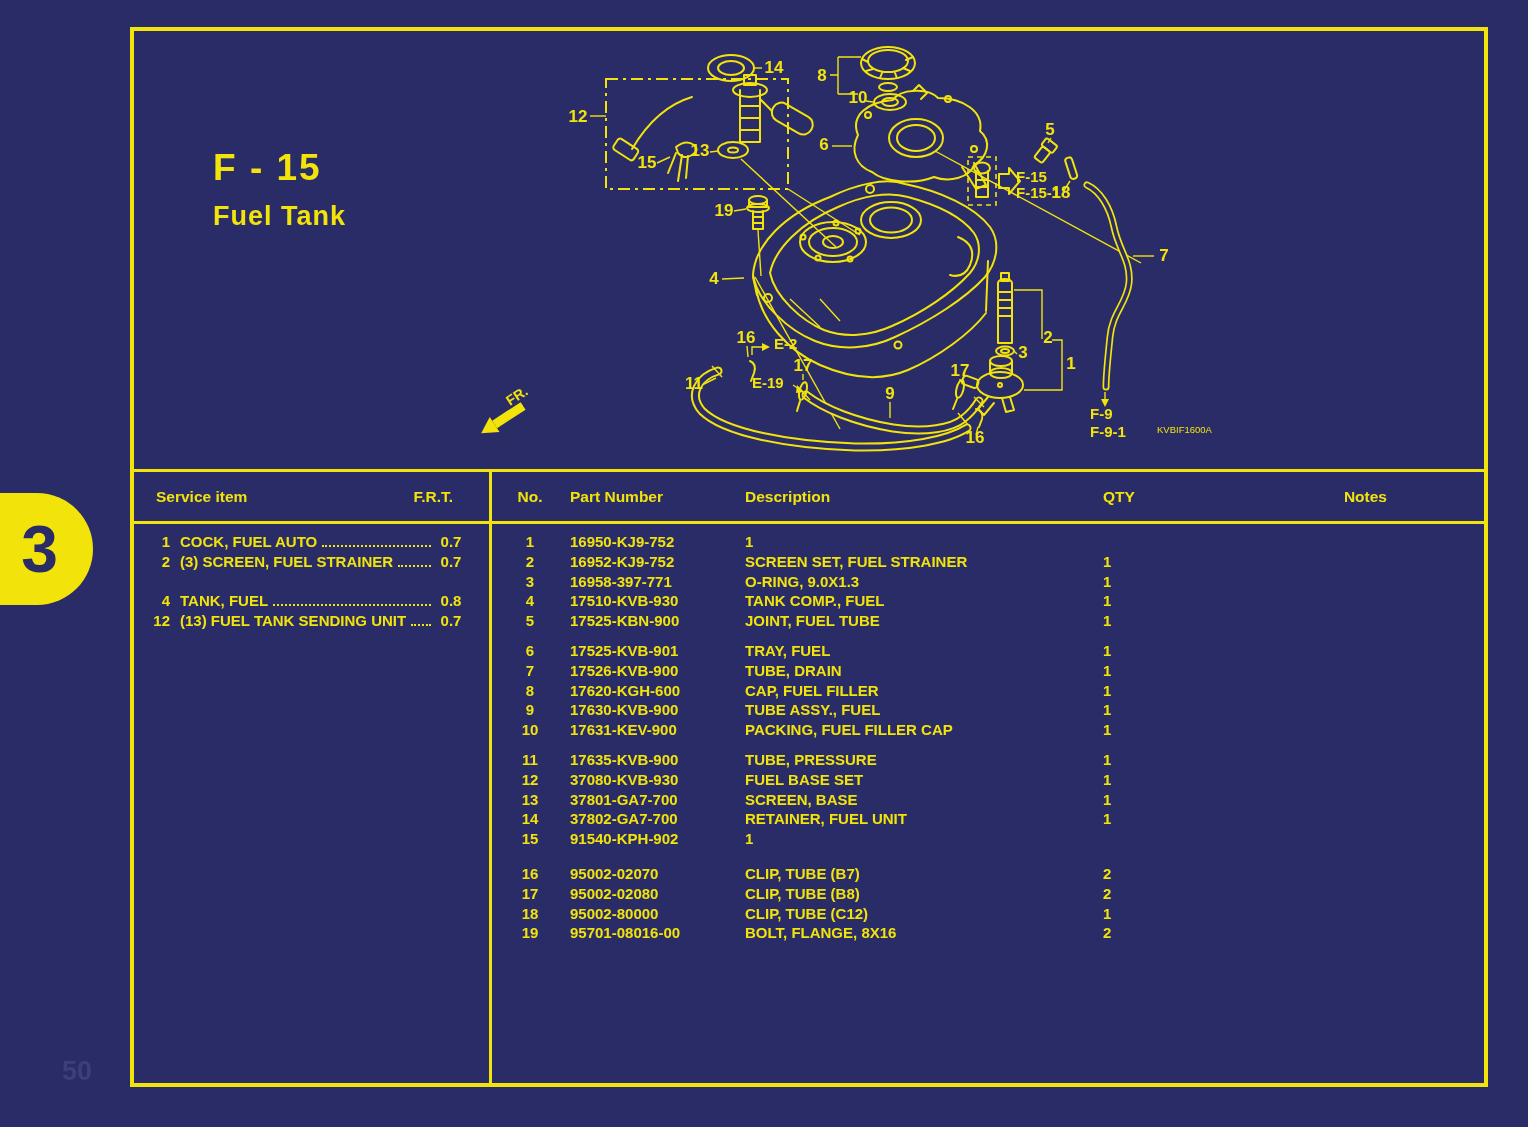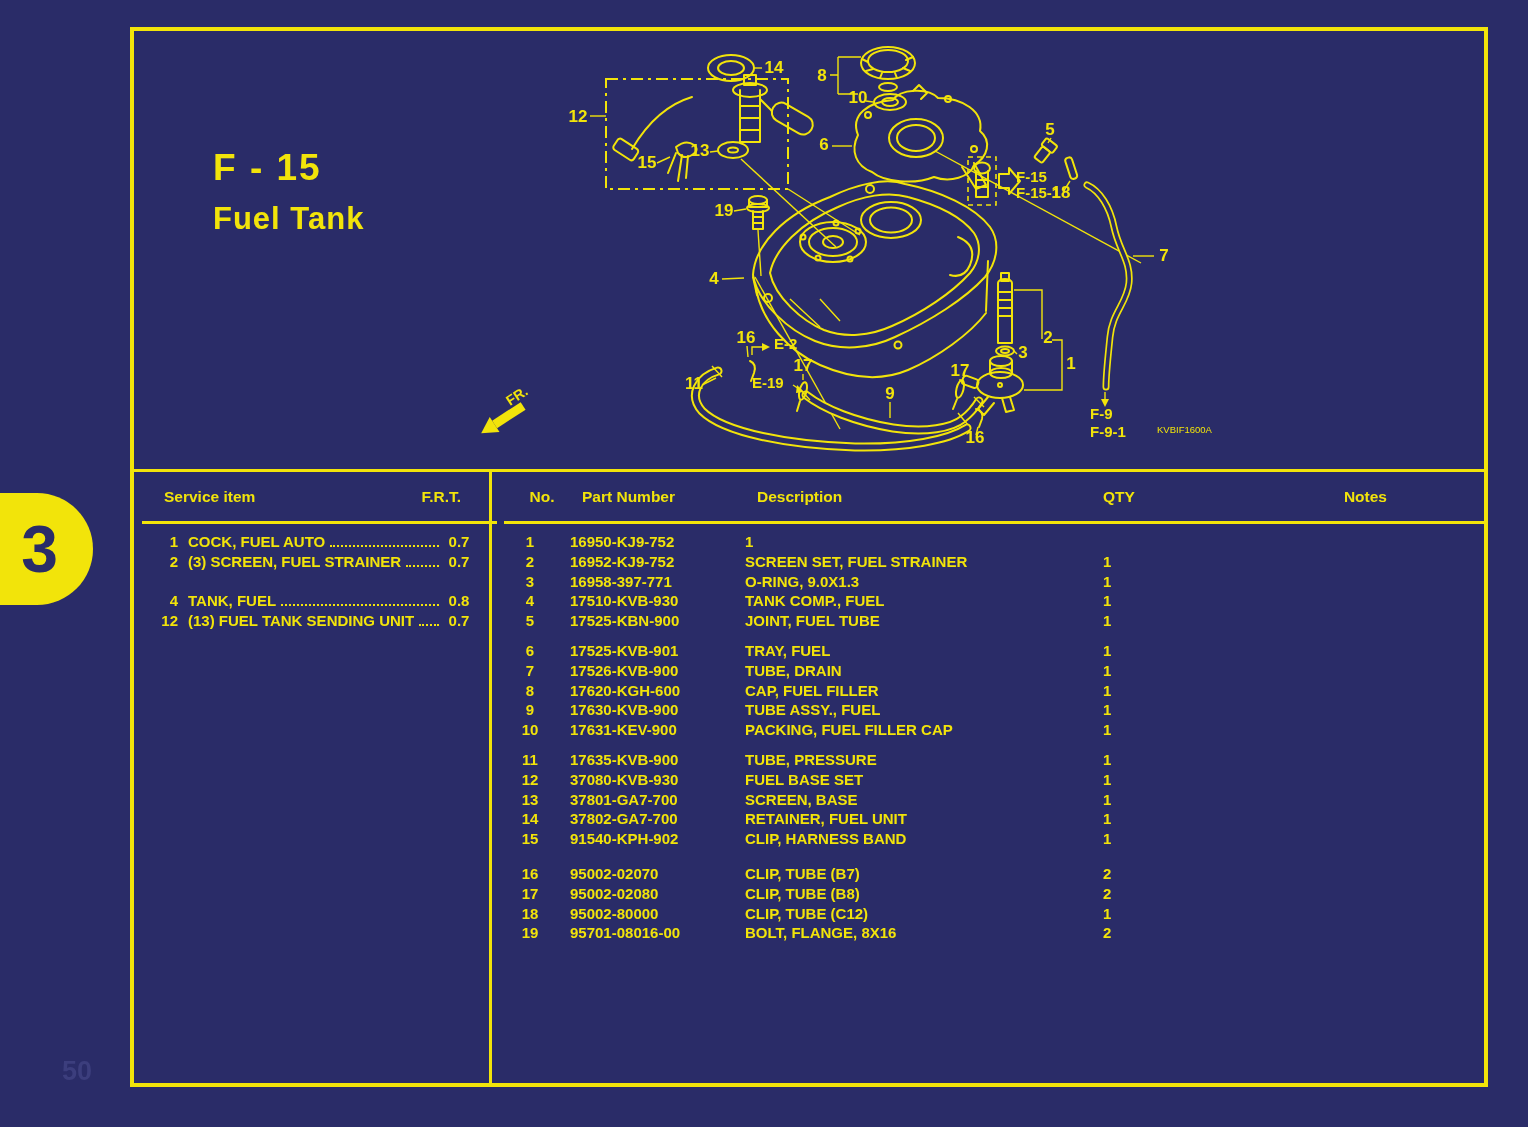--- a/index.html
+++ b/index.html
@@ -4,21 +4,21 @@
 <style>
   :root{ --y:#f2e40a; --bg:#2a2c68; }
   html,body{margin:0;padding:0;background:var(--bg);}
   .screen{position:relative;width:1528px;height:1127px;background:var(--bg);overflow:hidden;
           font-family:"Liberation Sans",sans-serif;color:var(--y);}
   .frame{position:absolute;left:130px;top:27px;width:1358px;height:1060px;
          border:4px solid var(--y);box-sizing:border-box;}
   
   .titleblock{position:absolute;left:79px;top:116px;}
   .fig-code{font-size:37px;font-weight:bold;letter-spacing:2px;}
-  .fig-title{font-size:31px;font-weight:bold;margin-top:12px;letter-spacing:1px;}
+  .fig-title{font-size:27px;font-weight:bold;margin-top:12px;letter-spacing:1px;}
   
   .diagram{position:absolute;left:306px;top:0px;width:830px;height:442px;}
   .diagram *{vector-effect:non-scaling-stroke;}
   .ln{stroke:var(--y);stroke-width:2;fill:none;stroke-linejoin:round;stroke-linecap:round;}
   .thin{stroke:var(--y);stroke-width:1.4;fill:none;}
   .dashdot{stroke:var(--y);stroke-width:2;fill:none;stroke-dasharray:12 5 3 5;}
   .dash{stroke:var(--y);stroke-width:1.6;fill:none;stroke-dasharray:5 4;}
   .fil{fill:var(--y);stroke:none;}
   .tube-o{stroke:var(--y);stroke-width:9;fill:none;stroke-linecap:round;}
   .tube-i{stroke:var(--bg);stroke-width:5;fill:none;stroke-linecap:round;}
@@ -26,26 +26,26 @@
   .dtube-i{stroke:var(--bg);stroke-width:3.6;fill:none;stroke-linecap:round;}
   text{fill:var(--y);}
   .co-num{font:bold 17px "Liberation Sans",sans-serif;text-anchor:middle;}
   .co-ref{font:bold 15px "Liberation Sans",sans-serif;text-anchor:start;}
   .co-code{font:9.5px "Liberation Sans",sans-serif;text-anchor:start;}
   .co-fr{font:bold 14px "Liberation Sans",sans-serif;text-anchor:start;}
   
   .tables{position:absolute;left:0;right:0;top:438px;bottom:0;border-top:3px solid var(--y);}
   .vdiv{position:absolute;left:355px;top:0;bottom:0;width:3px;background:var(--y);}
   .panel{position:absolute;top:0;bottom:0;}
-  .p-left{left:0;width:355px;margin-left:8px;}
+  .p-left{left:0;width:355px;}
   .p-right{left:358px;right:0;}
   .thead{height:49px;border-bottom:3px solid var(--y);display:flex;align-items:center;
          font-size:15.5px;font-weight:bold;}
   .p-left .thead{justify-content:space-between;padding:0 36px 0 22px;}
-  .p-right .thead{padding-left:8px;margin-left:12px;}
+  .p-right .thead{padding-left:8px;}
   .rows{padding-top:8px;font-size:15px;font-weight:bold;}
   .srow{display:flex;align-items:baseline;line-height:19.8px;padding:0 23px 0 0;}
   .srow .s-no{width:36px;text-align:right;flex:none;}
   .srow .s-desc{margin-left:10px;white-space:nowrap;}
   .srow .s-leader{flex:1;border-bottom:2.6px dotted var(--y);margin:0 5px 4px 5px;min-width:8px;}
   .srow .s-frt{width:30px;text-align:center;flex:none;}
   .spacer{height:19.8px;}
   .prow{display:flex;line-height:19.8px;padding-left:8px;}
   .c-no{width:60px;text-align:center;flex:none;}
   .c-pn{width:175px;margin-left:10px;flex:none;}
@@ -445,21 +445,20 @@
               <div class="prow">
                 <span class="c-no">14</span>
                 <span class="c-pn">37802-GA7-700</span>
                 <span class="c-desc">RETAINER, FUEL UNIT</span>
                 <span class="c-qty">1</span>
                 <span class="c-notes"></span>
               </div>
               <div class="prow">
                 <span class="c-no">15</span>
                 <span class="c-pn">91540-KPH-902</span>
-                <span class="c-desc">CLIP, HARNESS BAND</span>
                 <span class="c-qty">1</span>
                 <span class="c-notes"></span>
               </div>
             </div>
             <div class="pgroup last">
               <div class="prow">
                 <span class="c-no">16</span>
                 <span class="c-pn">95002-02070</span>
                 <span class="c-desc">CLIP, TUBE (B7)</span>
                 <span class="c-qty">2</span>

